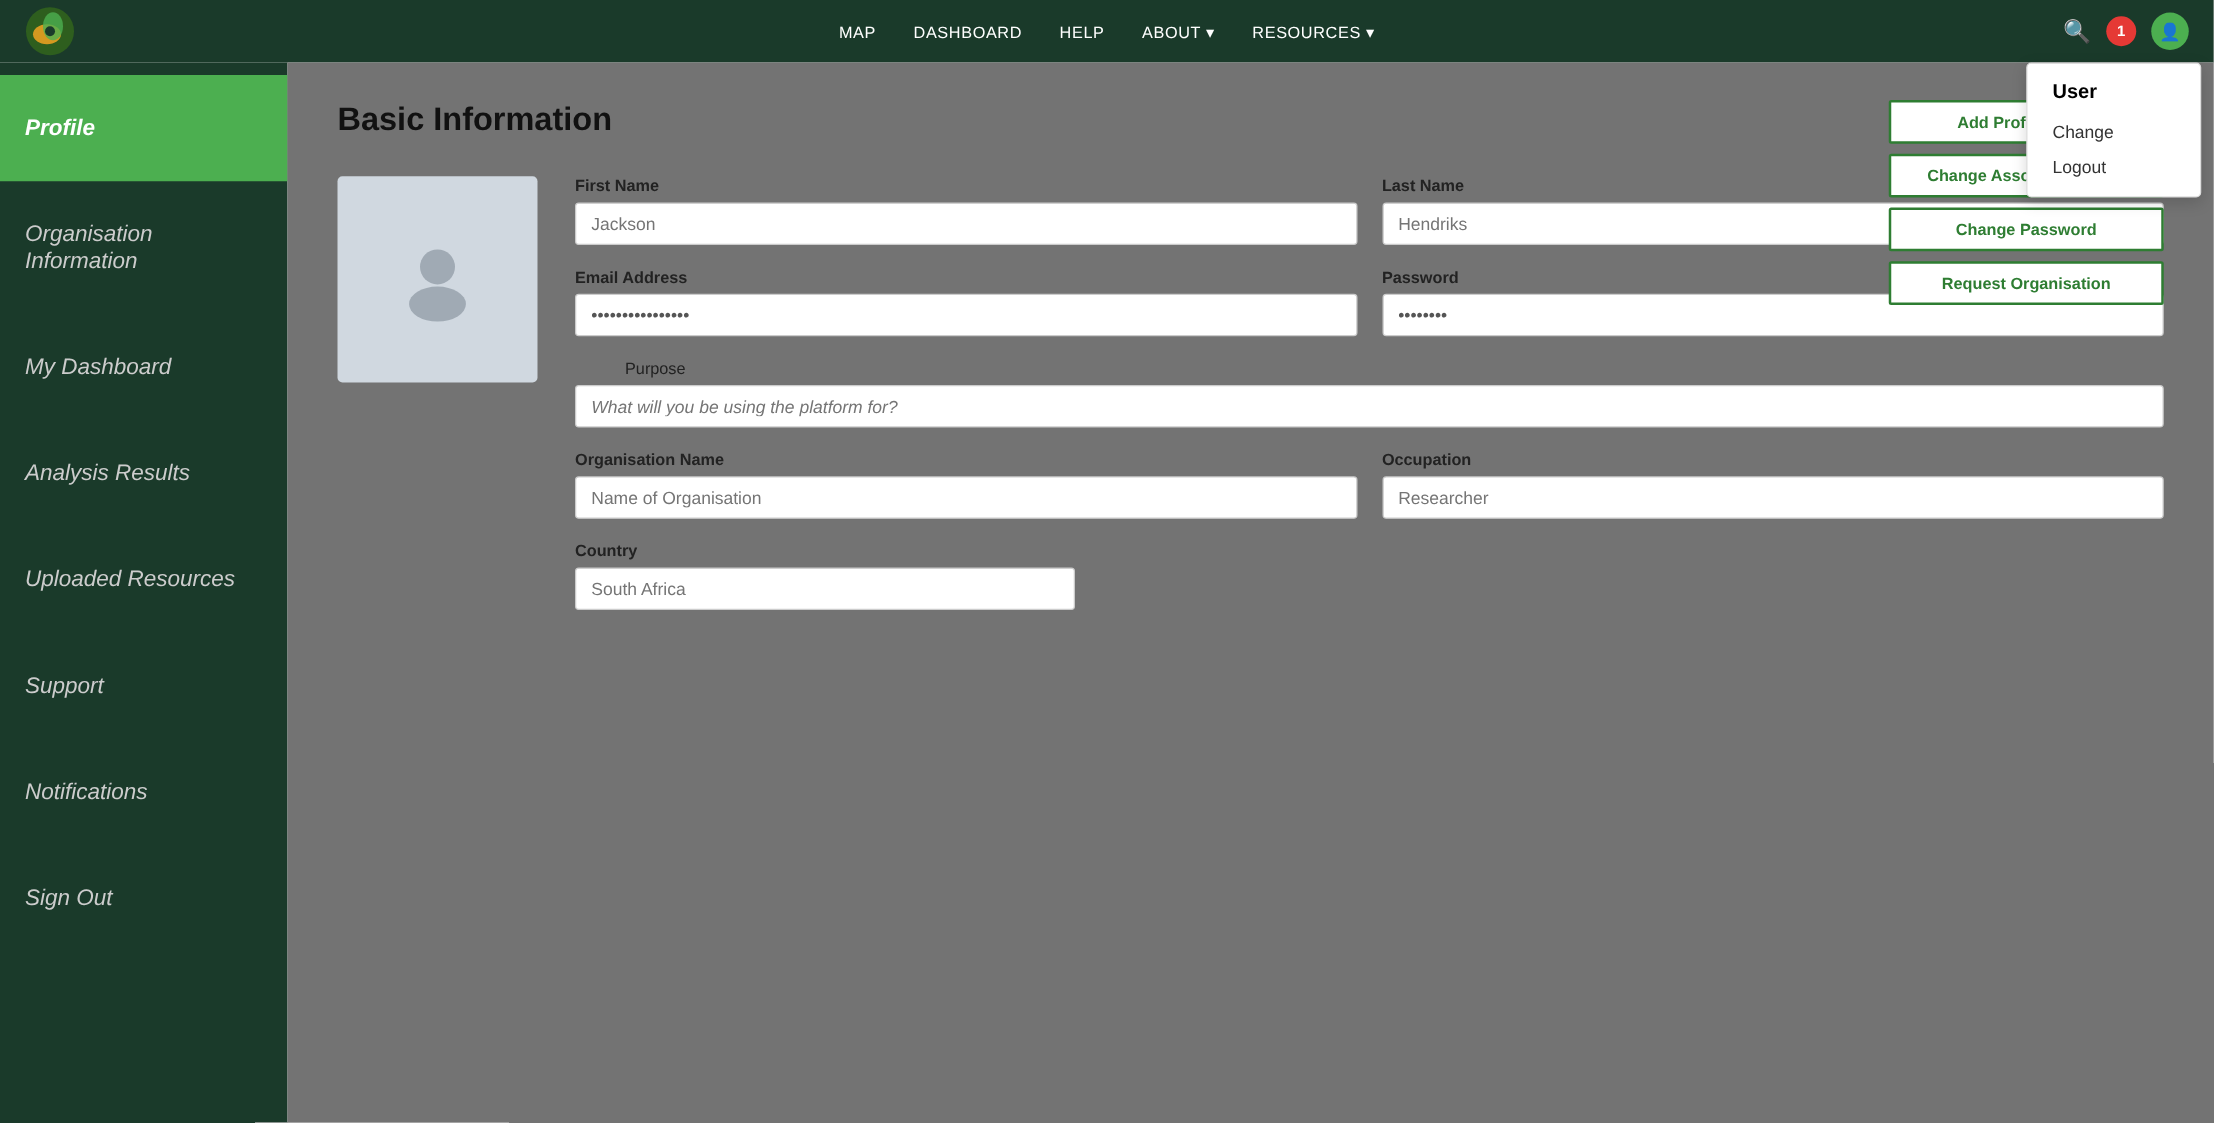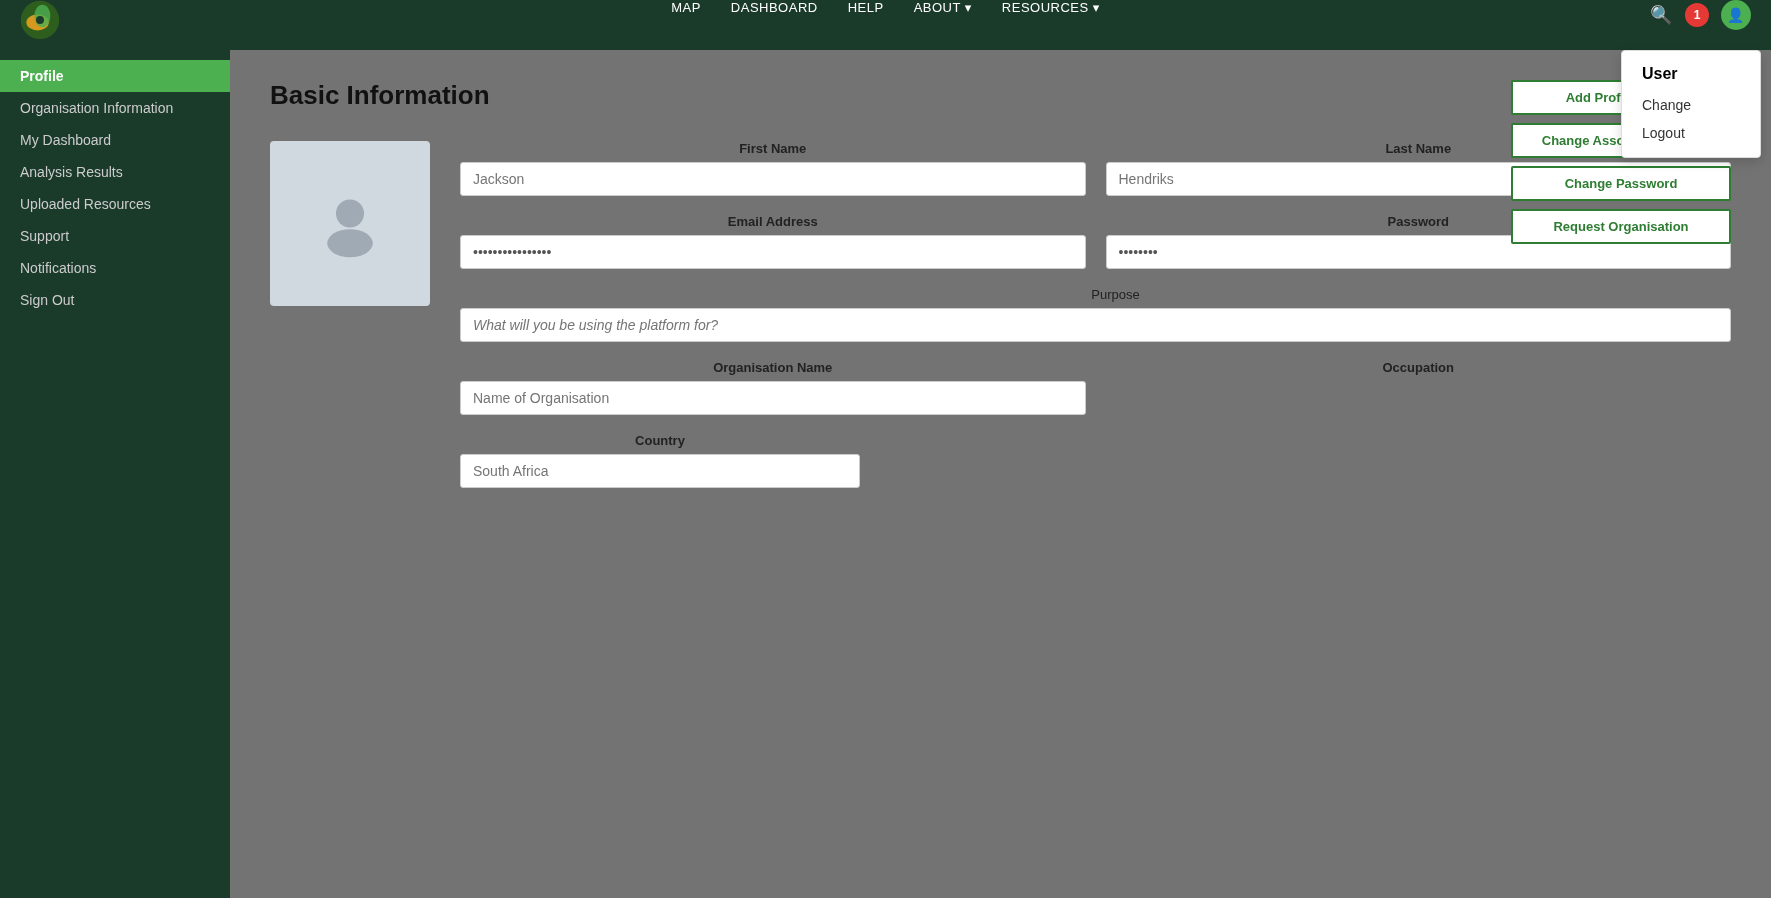--- a/index.html
+++ b/index.html
@@ -3,21 +3,21 @@
   <meta charset="utf-8">
   <style>
     * { box-sizing: border-box; margin: 0; padding: 0; }
     body { font-family: Arial, sans-serif; background: #f5f5f5; min-height: 898px; }
 
     
     .top-nav {
       background: #1a3a2a;
       height: 50px;
       display: flex;
-      align-items: flex-start;
+      align-items: center;
       justify-content: space-between;
       padding: 0 20px;
       position: relative;
     }
     .logo-area {
       display: flex;
       align-items: center;
       gap: 8px;
     }
     .logo-icon {
@@ -86,25 +86,26 @@
     }
 
     
     .sidebar {
       width: 230px;
       background: #1a3a2a;
       flex-shrink: 0;
       padding-top: 10px;
     }
     .sidebar-item {
-      padding: 8px 20px;
+      padding: 32px 20px;
       color: #ccc;
       cursor: pointer;
-      font-size: 14px;
+      font-size: 18px;
       font-weight: 400;
+      font-style: italic;
     }
     .sidebar-item.active {
       background: #4caf50;
       color: #fff;
       font-weight: 600;
     }
 
     
     .main-content {
       flex: 1;
@@ -153,21 +154,20 @@
     .form-group {
       display: flex;
       flex-direction: column;
       flex: 1;
     }
     label {
       font-size: 13px;
       font-weight: 600;
       color: #222;
       margin-bottom: 6px;
-      text-align: center;
     }
     input[type="text"],
     input[type="password"],
     input[type="email"] {
       border: 1px solid #ccc;
       border-radius: 3px;
       padding: 8px 12px;
       font-size: 14px;
       color: #555;
       background: #fff;
@@ -336,20 +336,21 @@
           <input type="text" placeholder="What will you be using the platform for?" style="">
         </div>
 
         <div class="form-row">
           <div class="form-group">
             <label>Organisation Name</label>
             <input type="text" placeholder="Name of Organisation" style="">
           </div>
           <div class="form-group">
             <label>Occupation</label>
+            <input type="text" placeholder="Researcher" style="">
           </div>
         </div>
 
         <div class="form-row">
           <div class="form-group" style="max-width: 400px;">
             <label>Country</label>
             <input type="text" placeholder="South Africa" style="">
           </div>
         </div>
 

